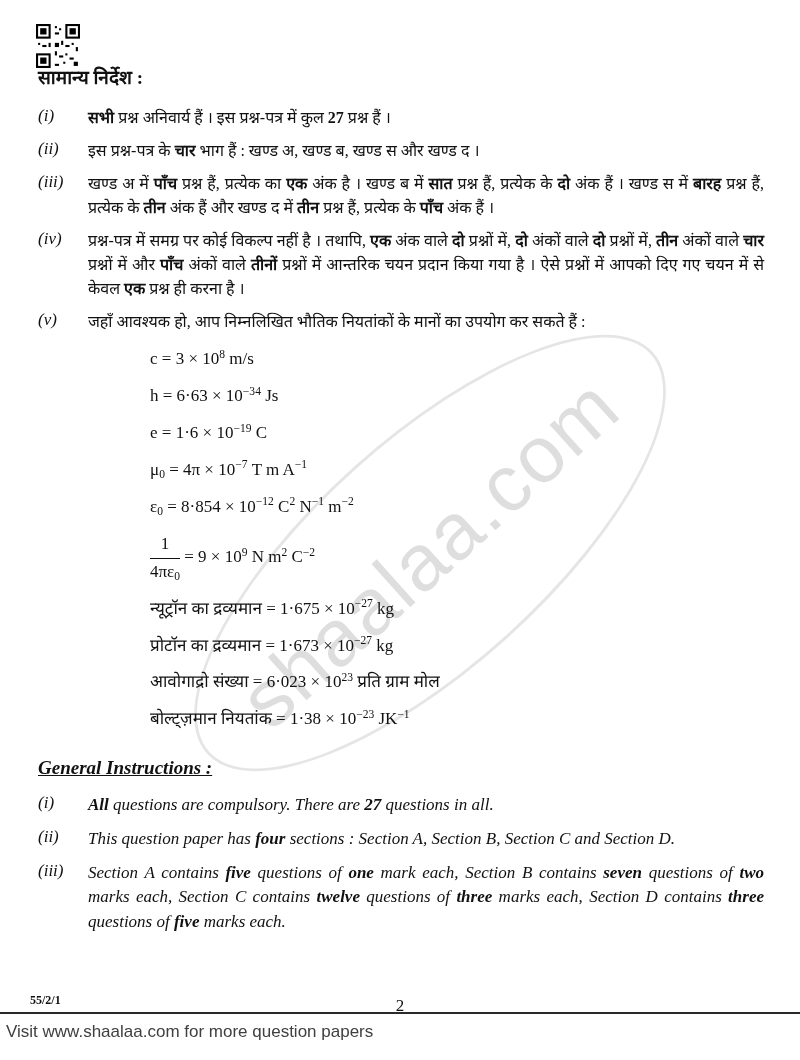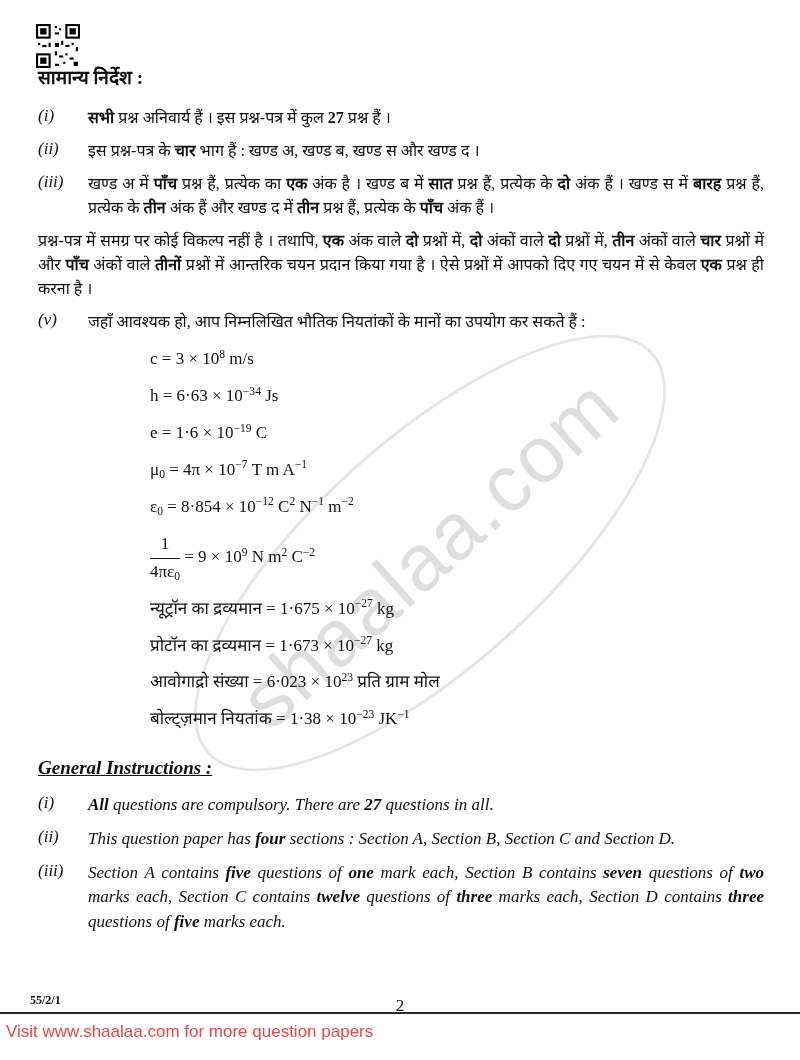--- a/index.html
+++ b/index.html
@@ -45,21 +45,21 @@
   sup { font-size:0.68em; vertical-align:baseline; position:relative; top:-0.55em; }
   sub { font-size:0.68em; vertical-align:baseline; position:relative; top:0.25em; }
 
   .frac { display:inline-block; vertical-align:middle; text-align:center; }
   .frac-num { display:block; border-bottom:1.5px solid #111; padding:0 8px 2px 8px; }
   .frac-den { display:block; padding-top:2px; }
 
   .footer-rule { position:absolute; left:0; right:0; top:1012px; border-top:2px solid #2a2a2a; z-index:1; }
   .paper-code { position:absolute; left:30px; top:993px; font-weight:bold; font-size:12px; z-index:2; }
   .page-number { position:absolute; left:0; right:0; top:996px; text-align:center; font-size:17px; z-index:2; }
-  .footer-note { position:absolute; left:6px; top:1022px; font-size:17px; color:#ef4444;
+  .footer-note { position:absolute; left:6px; top:1022px; font-size:17px; color:#404040;
     font-family:"Liberation Sans","DejaVu Sans",sans-serif; z-index:2; }
 </style>
 </head>
 <body>
 
 <div class="wm">
   <div class="wm-ellipse">
     <span>shaalaa.com</span>
   </div>
 </div>
@@ -110,20 +110,21 @@
       </div>
       <div class="item">
         <span class="item-num">(ii)</span>
         <span class="item-text"><span>इस प्रश्न-पत्र के </span><span class="b">चार</span><span> भाग हैं : खण्ड अ, खण्ड ब, खण्ड स और खण्ड द ।</span></span>
       </div>
       <div class="item">
         <span class="item-num">(iii)</span>
         <span class="item-text"><span>खण्ड अ में </span><span class="b">पाँच</span><span> प्रश्न हैं, प्रत्येक का </span><span class="b">एक</span><span> अंक है । खण्ड ब में </span><span class="b">सात</span><span> प्रश्न हैं, प्रत्येक के </span><span class="b">दो</span><span> अंक हैं । खण्ड स में </span><span class="b">बारह</span><span> प्रश्न हैं, प्रत्येक के </span><span class="b">तीन</span><span> अंक हैं और खण्ड द में </span><span class="b">तीन</span><span> प्रश्न हैं, प्रत्येक के </span><span class="b">पाँच</span><span> अंक हैं ।</span></span>
       </div>
       <div class="item">
+        <span class="item-num">(iv)</span>
         <span class="item-text"><span>प्रश्न-पत्र में समग्र पर कोई विकल्प नहीं है । तथापि, </span><span class="b">एक</span><span> अंक वाले </span><span class="b">दो</span><span> प्रश्नों में, </span><span class="b">दो</span><span> अंकों वाले </span><span class="b">दो</span><span> प्रश्नों में, </span><span class="b">तीन</span><span> अंकों वाले </span><span class="b">चार</span><span> प्रश्नों में और </span><span class="b">पाँच</span><span> अंकों वाले </span><span class="b">तीनों</span><span> प्रश्नों में आन्तरिक चयन प्रदान किया गया है । ऐसे प्रश्नों में आपको दिए गए चयन में से केवल </span><span class="b">एक</span><span> प्रश्न ही करना है ।</span></span>
       </div>
       <div class="item">
         <span class="item-num">(v)</span>
         <span class="item-text"><span>जहाँ आवश्यक हो, आप निम्नलिखित भौतिक नियतांकों के मानों का उपयोग कर सकते हैं :</span></span>
       </div>
     </div>
   <div id="constants" class="constants">
       <div class="const-line"><span>c = 3 × 10</span><sup>8</sup><span> m/s</span></div>
       <div class="const-line"><span>h = 6·63 × 10</span><sup>−34</sup><span> Js</span></div>

